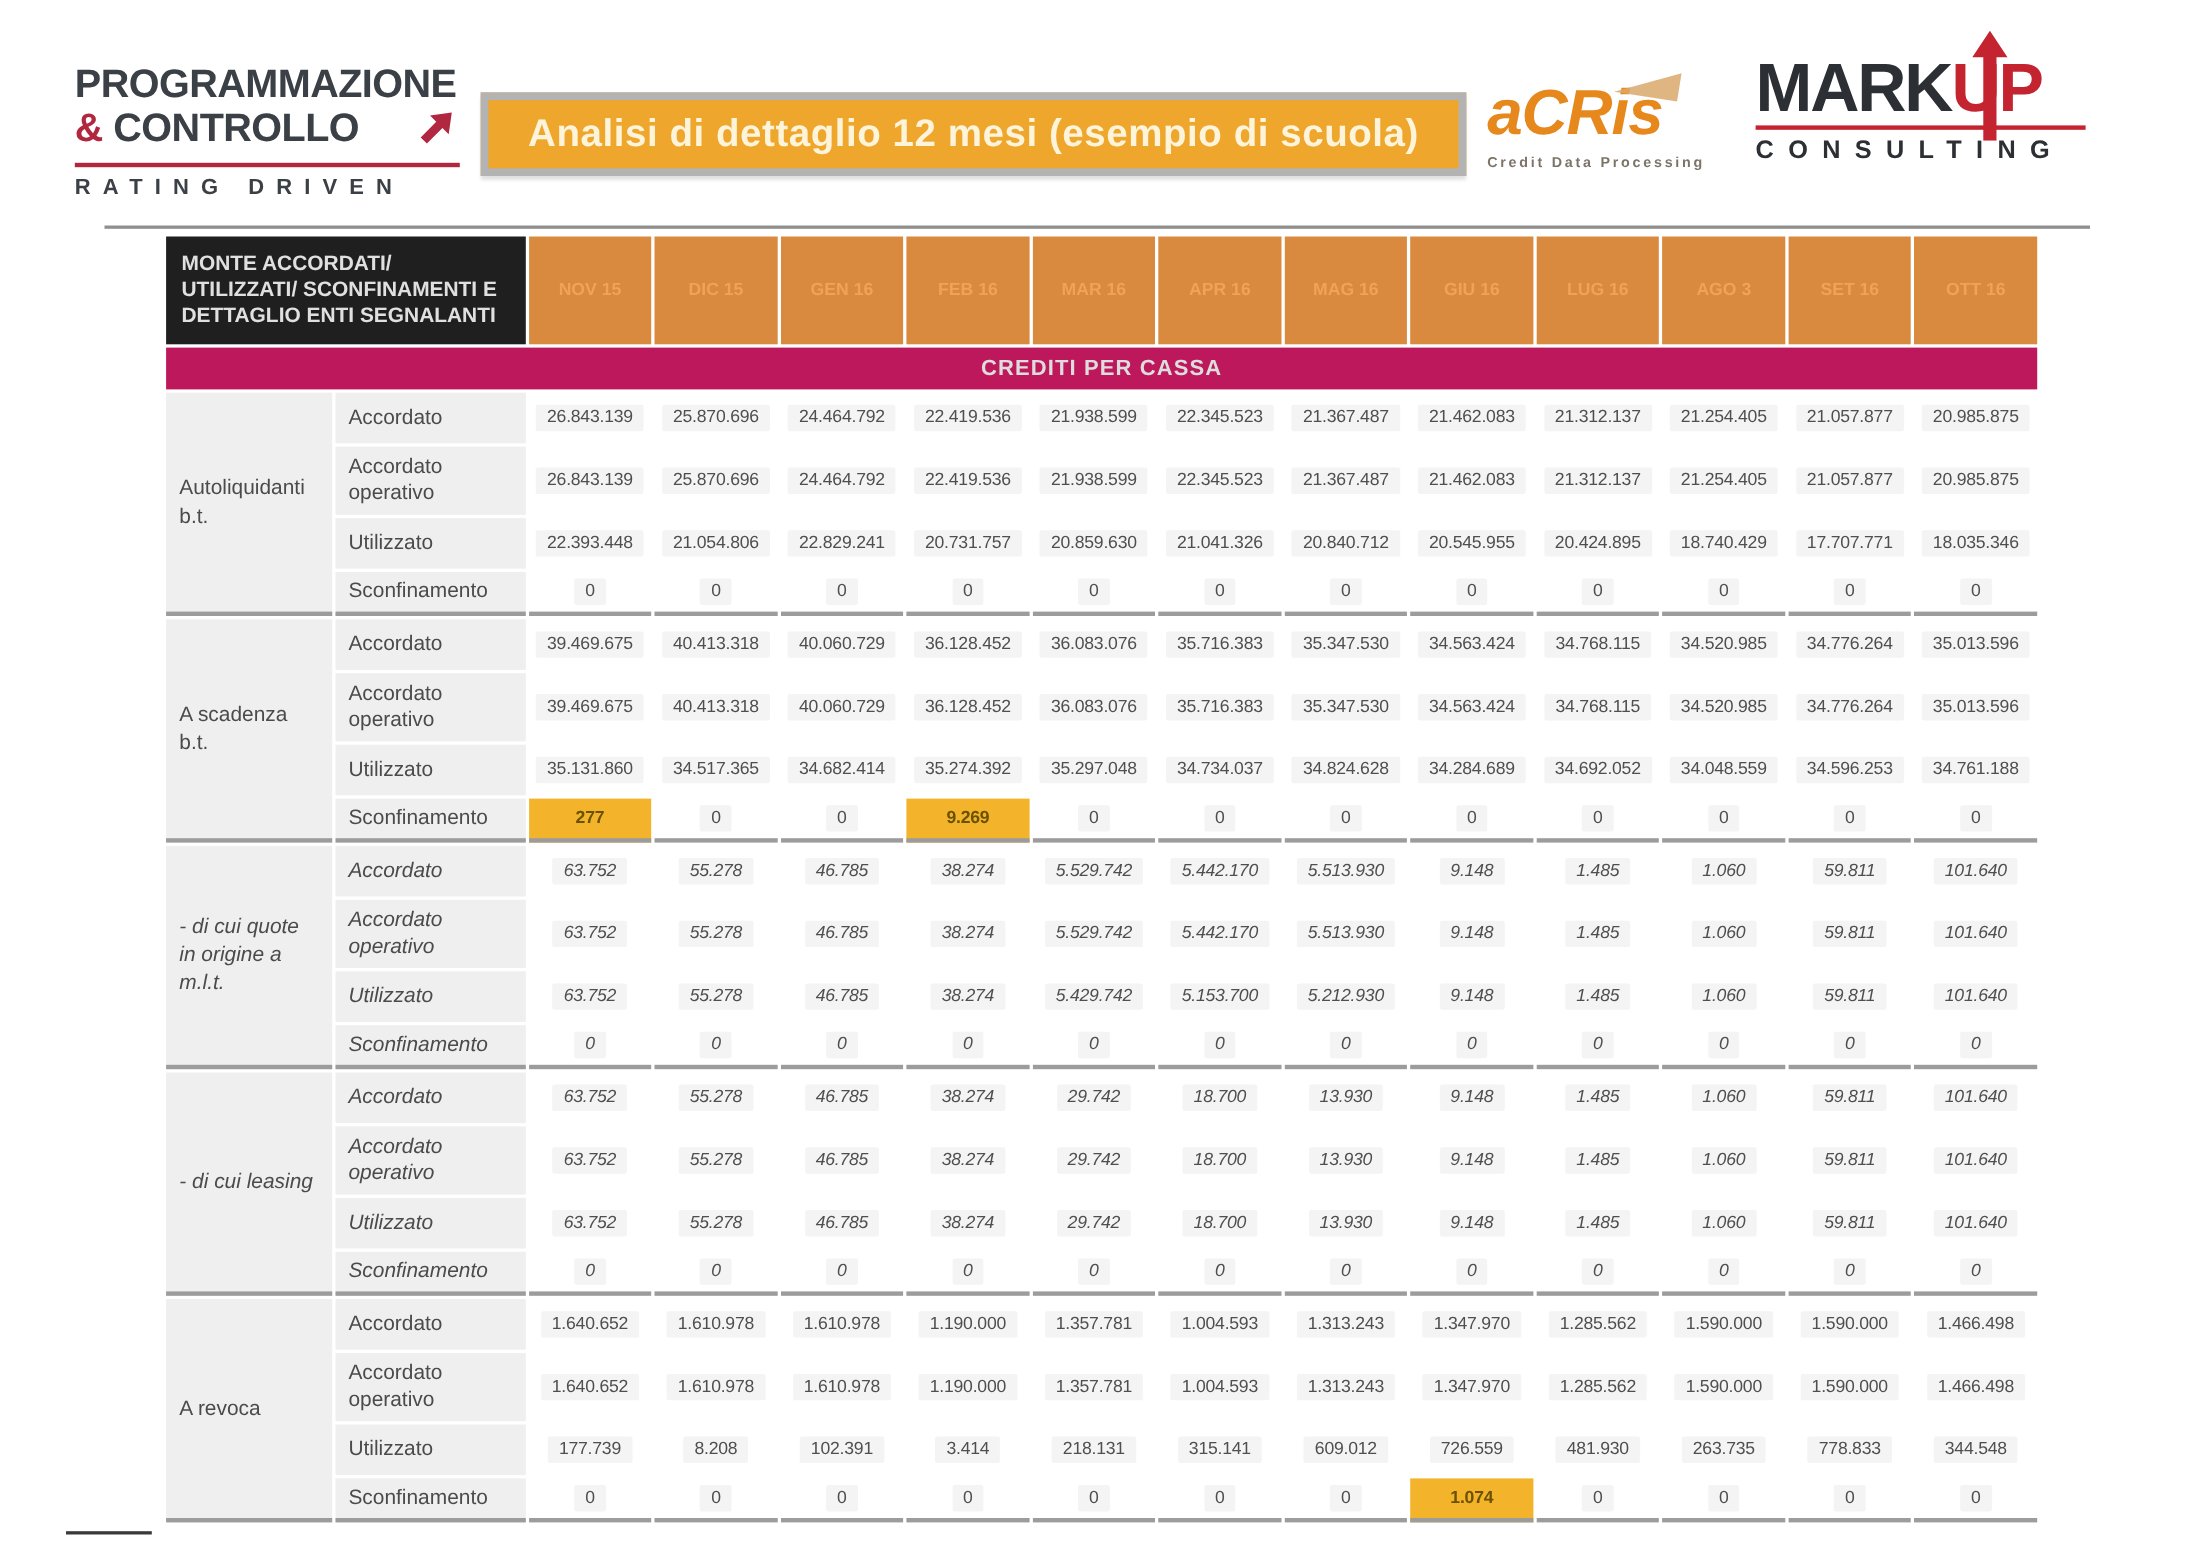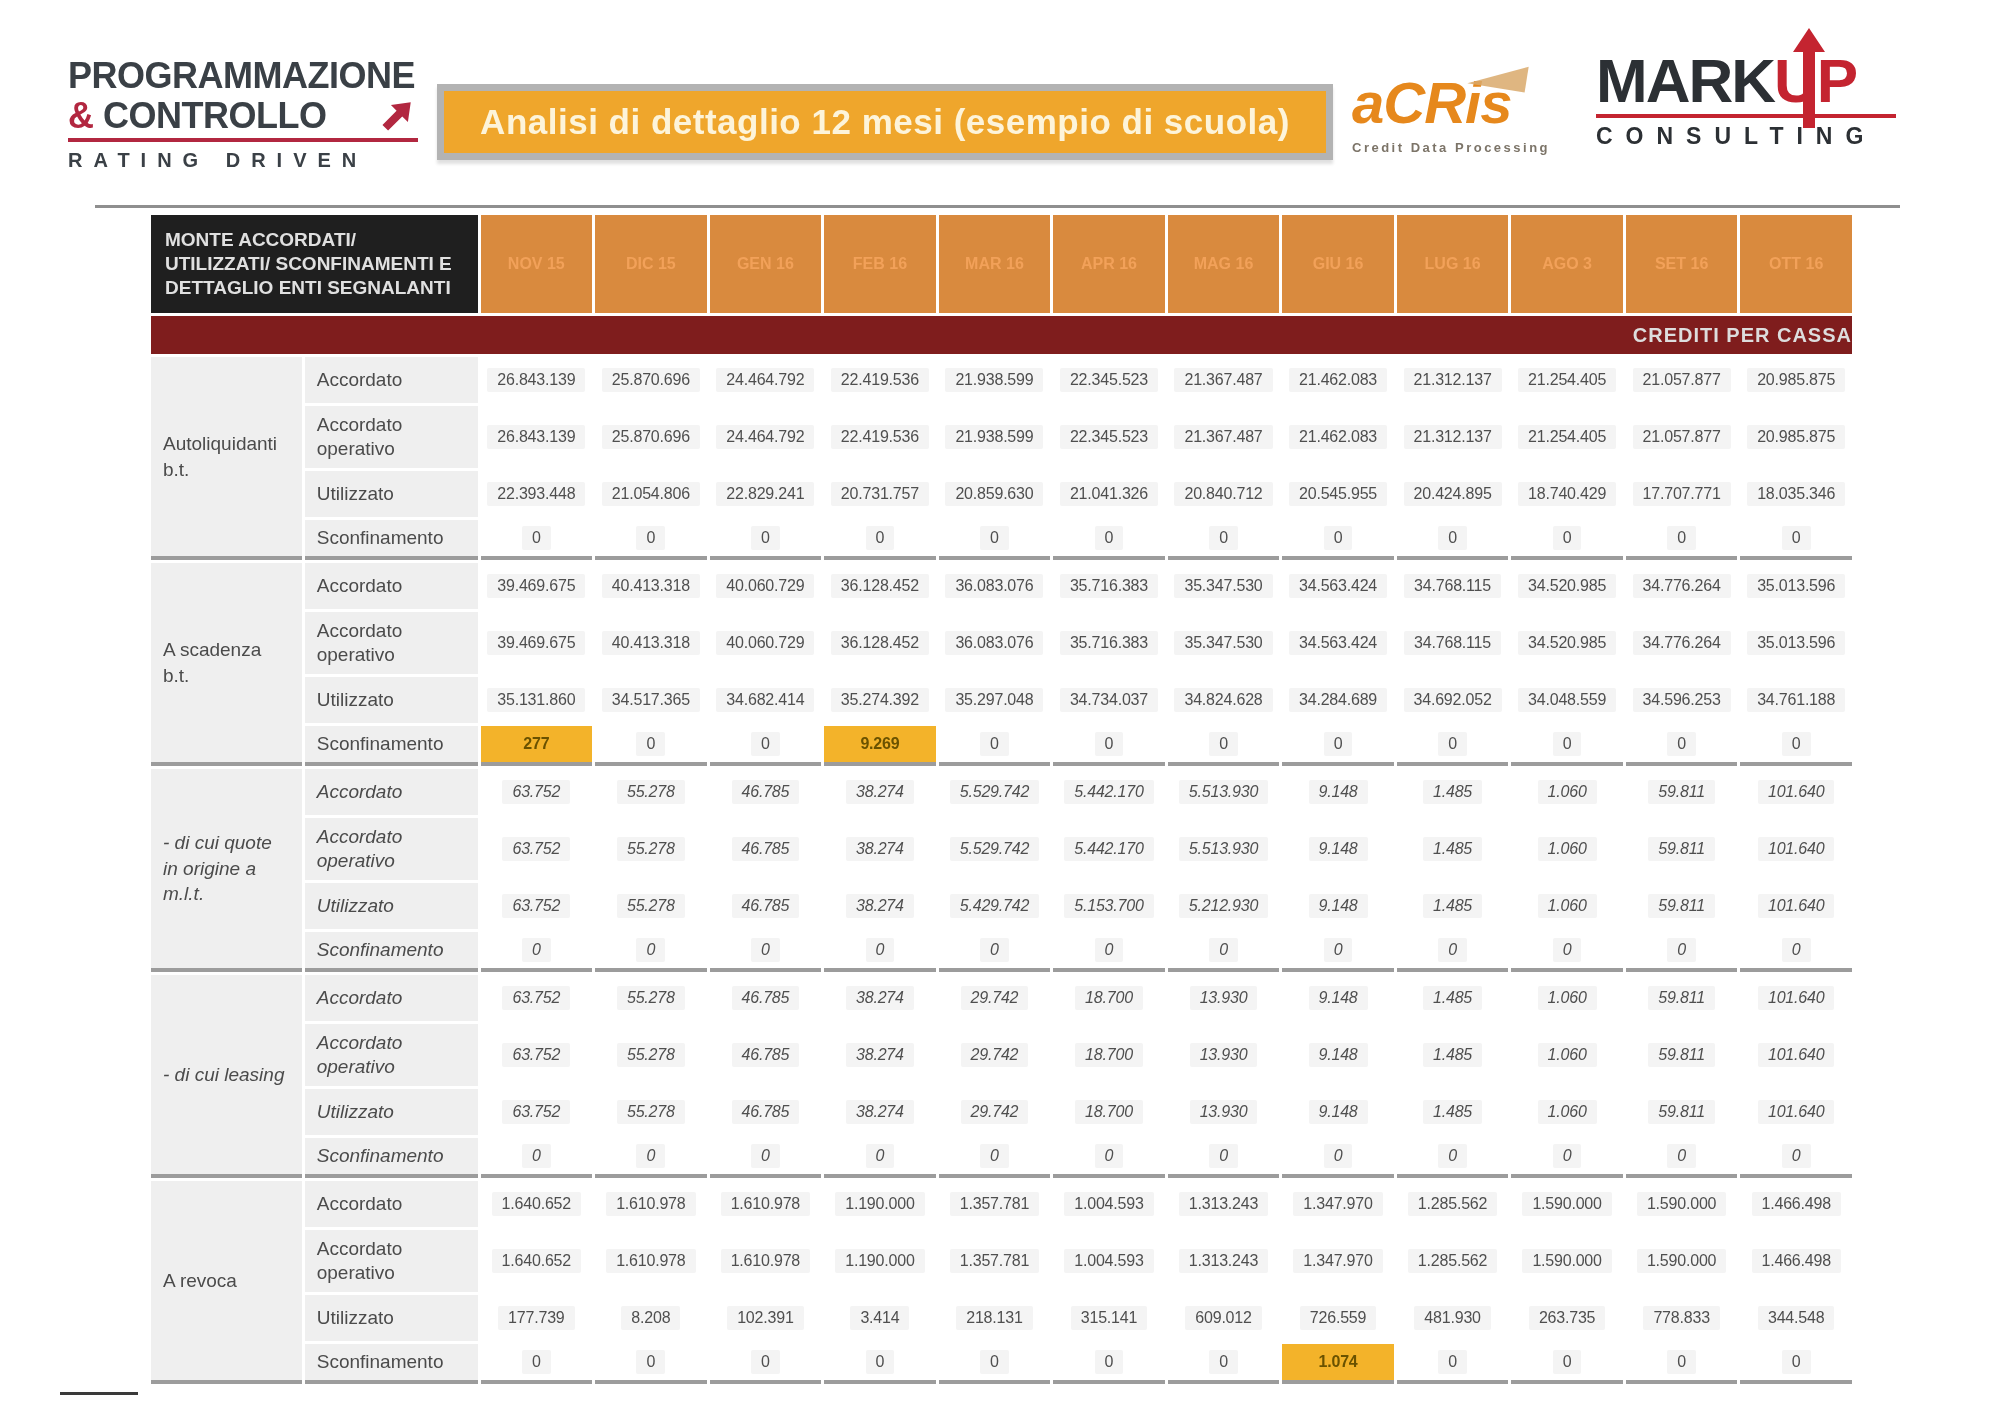--- a/index.html
+++ b/index.html
@@ -3,21 +3,21 @@
 <meta charset="utf-8">
 <style>
   * { margin:0; padding:0; box-sizing:border-box; }
   html,body { background:#ffffff; }
   body { font-family:"Liberation Sans", sans-serif; }
   .page { position:relative; width:2000px; height:1414px; background:#ffffff; overflow:hidden; }
 
   
   .logo-pc { position:absolute; left:68px; top:58px; width:350px; }
   .pc-l1 { font-size:36px; font-weight:800; color:#3a4046; line-height:1.02; letter-spacing:-0.5px; }
-  .pc-l2 { display:flex; align-items:flex-end; justify-content:space-between; border-bottom:4px solid #b22740; padding-bottom:3px; }
+  .pc-l2 { display:flex; align-items:flex-end; justify-content:space-between; border-bottom:4px solid #b22740; padding-bottom:13px; }
   .pc-l2-text { font-size:36px; font-weight:800; color:#3a4046; line-height:1.02; letter-spacing:-0.5px; }
   .pc-amp { color:#b22740; }
   .pc-arrow { width:40px; height:40px; }
   .pc-l3 { margin-top:7px; font-size:20px; font-weight:700; color:#3a4046; letter-spacing:11px; }
 
   .title-banner { position:absolute; left:437px; top:84px; width:896px; height:76px;
                   border:7px solid #b3b3b3; background:#efa62c; display:flex; align-items:center; justify-content:center;
                   box-shadow:0 4px 3px rgba(0,0,0,0.12); }
   .title-banner span { font-size:35px; font-weight:700; color:#fdf4da; letter-spacing:0.5px; }
 
@@ -37,21 +37,21 @@
   .top-rule { position:absolute; left:95px; top:205px; width:1805px; height:3px; background:#8f8f8f; }
   .bottom-tick { position:absolute; left:60px; top:1392px; width:78px; height:3px; background:#3a3a3a; }
 
   
   table.grid { position:absolute; left:148px; top:212px; width:1707px; border-collapse:separate; border-spacing:3px; table-layout:fixed; }
   col.c-group { width:150px; } col.c-label { width:172px; } col.c-data { width:111px; }
 
   th.corner { background:#1f1f1f; color:#e0e0e0; font-size:19px; font-weight:700; text-align:left;
               vertical-align:middle; padding:8px 14px; height:98px; line-height:1.28; }
   th.month  { background:#d98a3e; color:#f2a159; font-size:16px; font-weight:700; height:98px; text-align:center; vertical-align:middle; }
-  tr.band th { background:#7f1d1d; color:#dddddd; font-size:20px; font-weight:700; letter-spacing:1px; height:38px; text-align:right; vertical-align:middle; }
+  tr.band th { background:#be185d; color:#dddddd; font-size:20px; font-weight:700; letter-spacing:1px; height:38px; text-align:center; vertical-align:middle; }
 
   td.glabel { background:#efefef; color:#4b4b4b; font-size:19px; text-align:left; padding:8px 12px;
               vertical-align:middle; line-height:1.35; border-bottom:4px solid #9c9c9c; }
   td.rlabel { background:#efefef; color:#4b4b4b; font-size:19px; text-align:left; padding:6px 12px; vertical-align:middle; line-height:1.25; }
   td.val    { background:#ffffff; text-align:center; vertical-align:middle; font-size:16px; color:#4f4f4f; letter-spacing:-0.2px; }
   td.val .pill { display:inline-block; background:#f4f4f4; border-radius:2px; padding:3px 10px; min-width:14px; }
   td.val.hl { background:#f3b32a; color:#6a5200; font-weight:700; }
   td.val.hl .pill { background:transparent; }
   tbody.italic td { font-style:italic; }
   tr.last td { border-bottom:4px solid #9c9c9c; }

